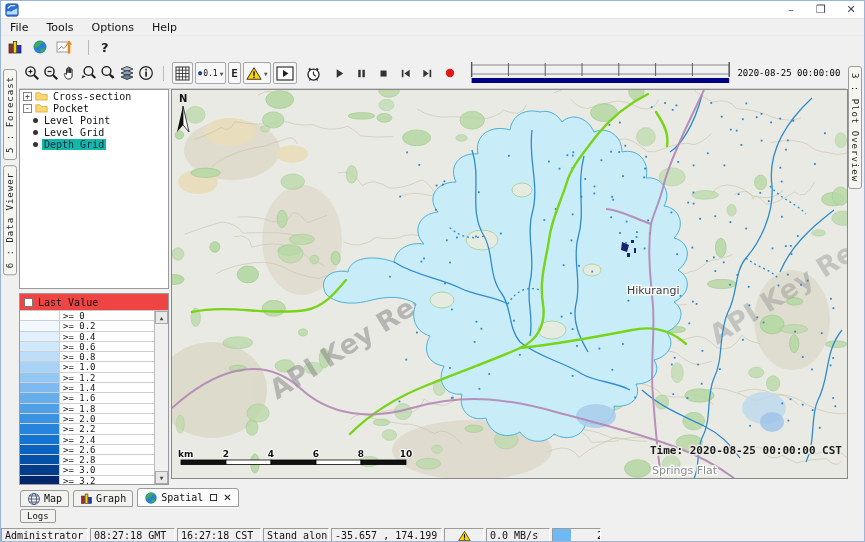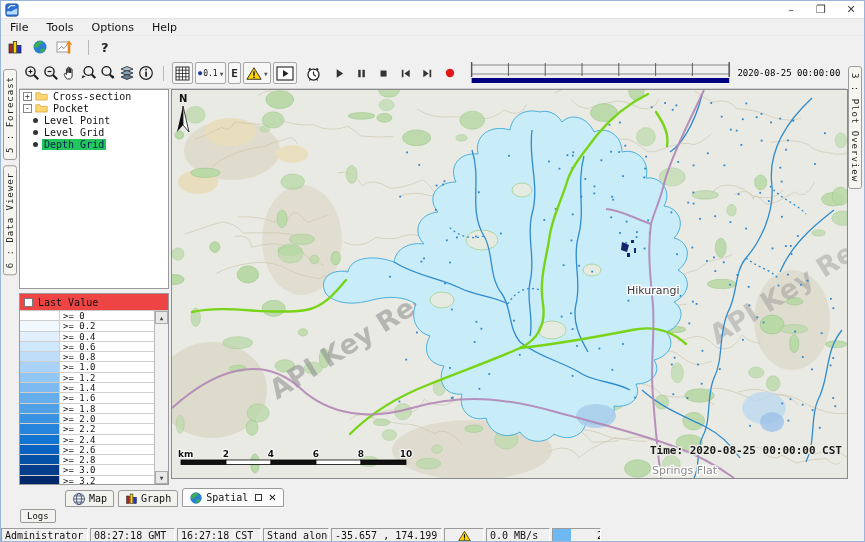--- a/index.html
+++ b/index.html
@@ -52,40 +52,40 @@
   
   .treepanel { position:absolute; left:18px; top:88px; width:150px; height:200px; background:#fff;
     border:1px solid #9a9a9a; overflow:hidden; font-size:10px; }
   .trow { height:12px; display:flex; align-items:center; white-space:nowrap; padding-left:3px; }
   .trow .exp { width:9px; height:9px; border:1px solid #848484; background:#fff; font-size:8px;
     line-height:7px; text-align:center; margin-right:3px; color:#333; flex:0 0 9px;}
   .trow .fold { width:13px; height:10px; margin-right:3px; flex:0 0 13px; }
   .trow .bullet { width:5px; height:5px; border-radius:50%; background:#333; margin:0 4px 0 0; flex:0 0 5px;}
   .leaf { padding-left:13px; }
   .tlabel { padding:0 2px; }
-  .tlabel.sel { background:#22c55e; color:#06224d; }
+  .tlabel.sel { background:#14b8a6; color:#06224d; }
   .legendpanel { position:absolute; left:18px; top:292px; width:150px; height:192px; background:#ef4444;
     border:1px solid #9a9a9a; overflow:hidden; }
   .lvrow { height:17px; display:flex; align-items:center; border-bottom:1px solid #c9c9c9; padding-left:4px; }
   .cb { width:9px; height:9px; border:1px solid #7a7a7a; background:#fff; margin-right:5px; }
   .cbl { font-size:10px; }
   .ltable { position:absolute; left:0; top:17px; right:14px; bottom:0; overflow:hidden; }
   .lrow { height:10.3px; display:flex; border-bottom:1px solid #cfcfcf; }
   .lswatch { width:40px; border-right:1px solid #cfcfcf; }
   .llabel { flex:1; font-size:9px; line-height:10px; padding-left:3px; background:#fff; }
   .lscroll { position:absolute; right:0; top:17px; width:14px; bottom:0; background:#f0f0f0;
     border-left:1px solid #bbb; display:flex; flex-direction:column; justify-content:space-between;}
   .sbtn { height:13px; display:flex; align-items:center; justify-content:center; font-size:6px;
     color:#444; border:1px solid #aaa; background:#e8e8e8; }
   
   .mapwrap { position:absolute; left:170px; top:88px; width:677px; height:390px;
     border:1px solid #8a8a8a; background:#e9eae3; }
   
   .bottombar { position:absolute; left:0; top:485px; width:865px; height:42px; background:#f0f0f0; }
-  .tabsrow { position:absolute; left:19px; top:2px; display:flex; gap:4px; align-items:flex-end;margin-left:45px; }
+  .tabsrow { position:absolute; left:19px; top:2px; display:flex; gap:4px; align-items:flex-end; }
   .btab { display:flex; align-items:center; gap:3px; border:1px solid #9a9a9a; border-radius:3px 3px 0 0;
     background:#f2f2ee; height:17px; padding:0 6px; font-size:10px; }
   .btab.active { background:#fcfcfc; height:19px; box-shadow:0 1px 0 #fcfcfc; }
   .tab-sq { width:7px; height:7px; border:1px solid #333; display:inline-block; margin-left:4px;}
   .tab-x { font-weight:bold; font-size:10px; margin-left:3px; font-family:"DejaVu Sans",sans-serif;}
   .logsrow { position:absolute; left:19px; top:23px; }
   .logsbtn { border:1px solid #9a9a9a; border-radius:2px; background:#f2f2ee; font-size:9px;
     padding:1px 6px;text-align:center; }
   
   .statusbar { position:absolute; left:0; top:527px; width:865px; height:15px; background:#f0f0f0;

